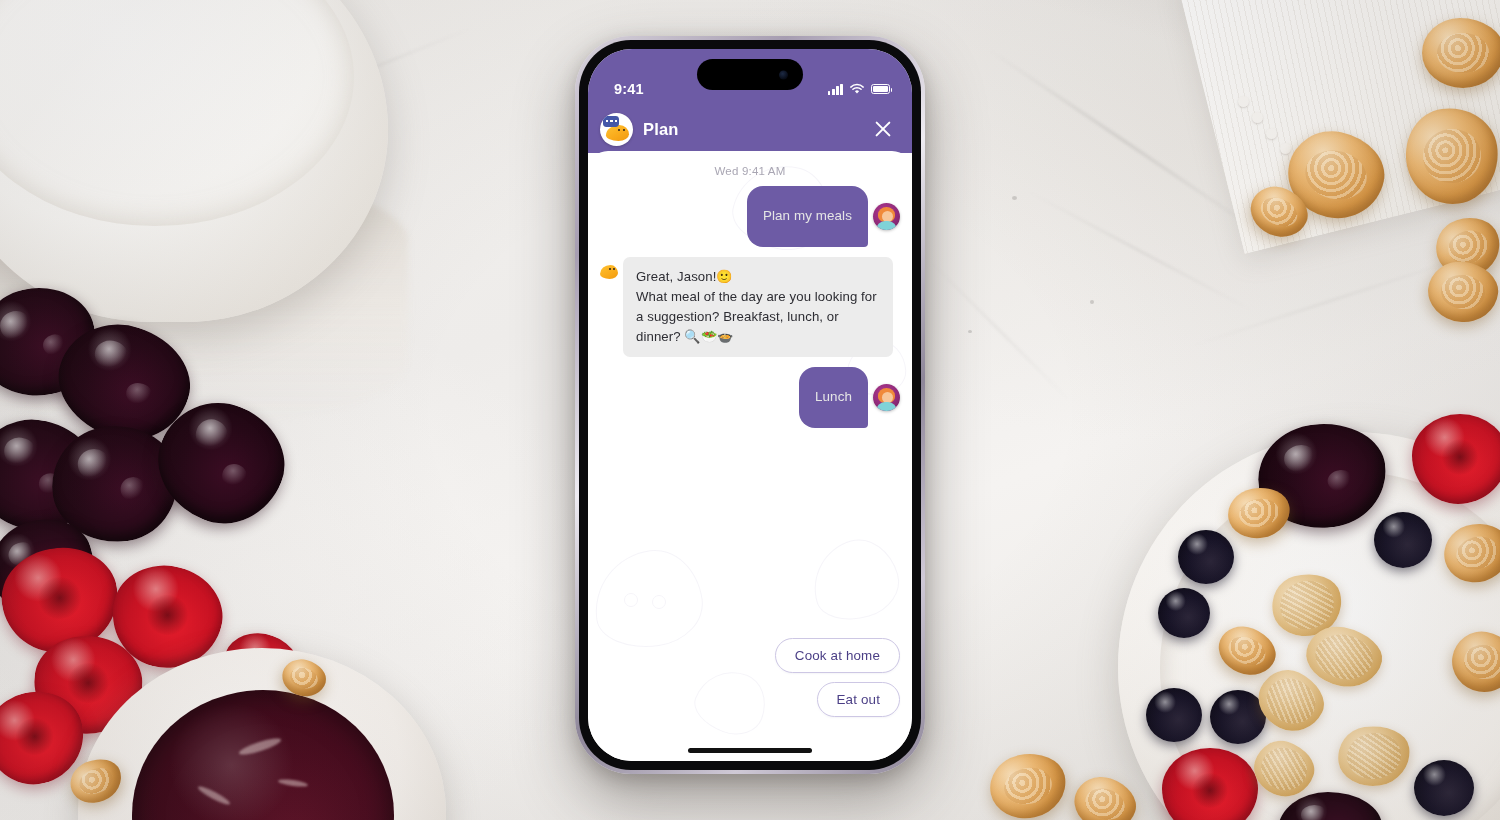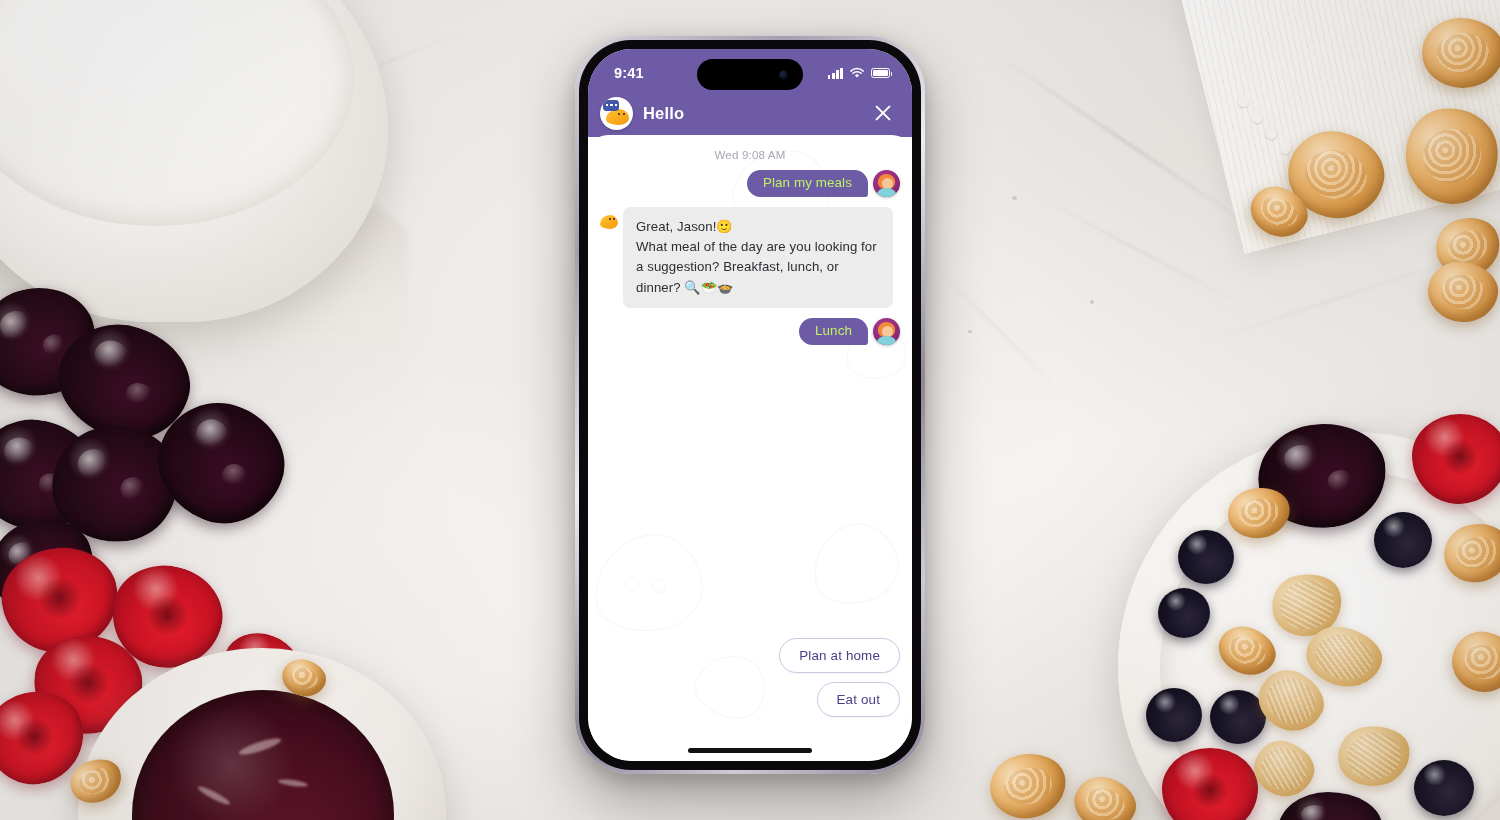--- a/index.html
+++ b/index.html
@@ -184,21 +184,21 @@
     position:absolute; inset:9px; border-radius:44px;
     overflow:hidden; background:#ffffff;
     display:flex; flex-direction:column;
   }
 
   
   .purple-top{ background:#6d5ba5; flex:0 0 auto; position:relative; }
   .statusbar{
     height:40px; display:flex; align-items:center;
     padding:8px 22px 0 26px; color:#fff;
-    font-size:14.5px; font-weight:700; letter-spacing:.2px;
+    font-size:14.5px; font-weight:700; letter-spacing:.2px;margin-top:16px;
   }
   .sb-time{ flex:0 0 auto; }
   .sb-spacer{ flex:1 1 auto; }
   .sb-icons{ display:flex; align-items:center; gap:6px; }
   .bars{ display:flex; align-items:flex-end; gap:1.6px; height:11px; }
   .bars i{ display:block; width:2.6px; background:#fff; border-radius:.6px; }
   .bars i:nth-child(1){height:4px}
   .bars i:nth-child(2){height:6px}
   .bars i:nth-child(3){height:8.5px}
   .bars i:nth-child(4){height:11px}
@@ -290,23 +290,23 @@
 
   .bubble{
     max-width:270px; padding:10px 13px; font-size:13.2px; line-height:1.53;
     letter-spacing:.1px;
   }
   .bubble.bot{
     background:#ececec; color:#2d2d33;
     border-radius:7px 7px 7px 7px;
   }
   .bubble.user{
-    background:#6d5ba5; color:#bef264;
+    background:#6d5ba5; color:#e5e5e5;
     border-radius:16px 16px 4px 16px;
-    padding:3px 16px; font-size:13.4px;margin-left:11px;
+    padding:20px 16px; font-size:13.4px;margin-left:11px;
   }
   .user-avatar{
     flex:0 0 auto; width:27px; height:27px; border-radius:50%; position:relative; overflow:hidden;
     background:radial-gradient(circle at 42% 34%, #b0398f 0%, #8e2a78 58%, #6d1f5e 100%);
     box-shadow:0 1px 3px rgba(0,0,0,.25);
   }
   .ua-hair{ position:absolute; left:5px; top:4px; width:17px; height:15px;
             border-radius:52% 52% 42% 42%; background:#f08a3a; }
   .ua-face{ position:absolute; left:9px; top:8px; width:11px; height:11px;
             border-radius:50%; background:#f7c79a; }
@@ -441,38 +441,38 @@
 
         <div class="dynamic-island">
           <span class="di-cam"></span>
         </div>
 
         <div class="chat-header">
           <div class="bot-avatar">
             <span class="bot-bird"></span>
             <span class="bot-bubble"></span>
           </div>
-          <div class="chat-title">Hello</div>
+          <div class="chat-title">Plan</div>
           <div class="close-btn"></div>
         </div>
       </div>
 
       <div class="chat-body">
 
         <div class="watermark">
           <span class="wm-bird wm-b1"></span>
           <span class="wm-eye" style="left:36px;top:442px"></span>
           <span class="wm-eye" style="left:64px;top:444px"></span>
           <span class="wm-bird wm-b2"></span>
           <span class="wm-bird wm-b3"></span>
           <span class="wm-bird wm-b4"></span>
           <span class="wm-bird wm-b5"></span>
         </div>
 
-        <div class="day-stamp">Wed 9:08 AM</div>
+        <div class="day-stamp">Wed 9:41 AM</div>
 
 
         <div class="row user">
           <div class="bubble user">Plan my meals</div>
           <div class="user-avatar">
             <span class="ua-hair"></span>
             <span class="ua-face"></span>
             <span class="ua-body"></span>
           </div>
         </div>
@@ -487,21 +487,21 @@
           <div class="bubble user">Lunch</div>
           <div class="user-avatar">
             <span class="ua-hair"></span>
             <span class="ua-face"></span>
             <span class="ua-body"></span>
           </div>
         </div>
 
 
         <div class="quick-replies">
-          <button class="qr">Plan at home</button>
+          <button class="qr">Cook at home</button>
           <button class="qr">Eat out</button>
         </div>
 
         <div class="home-indicator"></div>
       </div>
 
     </div>
   </div>
 </div>
 

